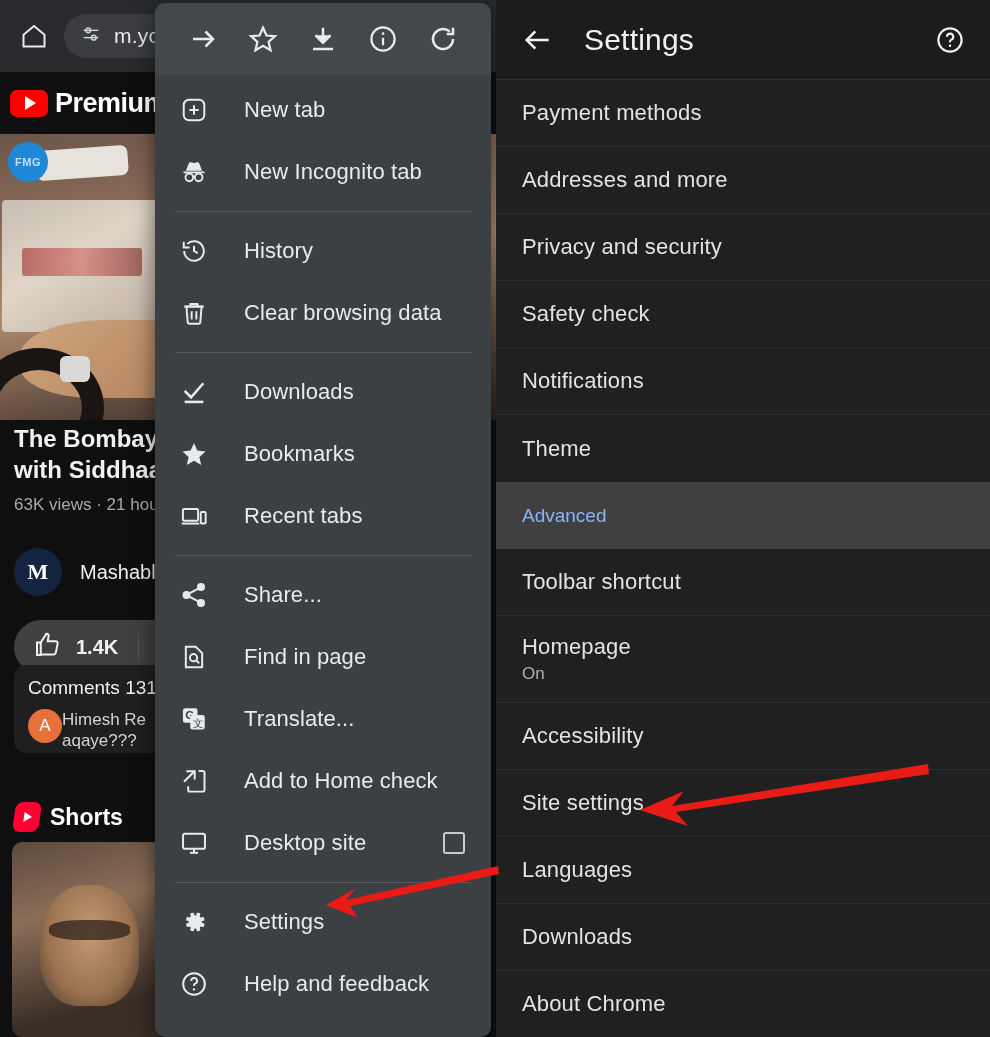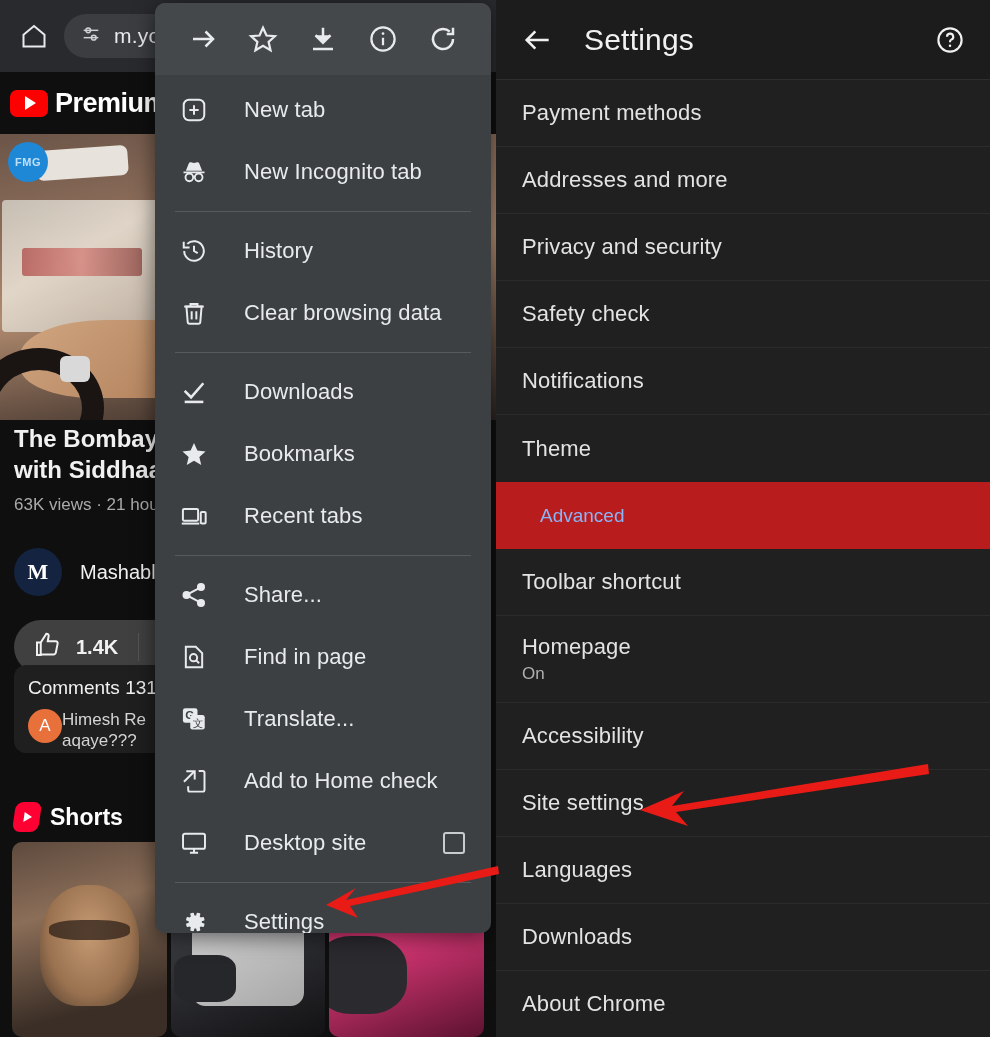--- a/index.html
+++ b/index.html
@@ -160,21 +160,21 @@
   .sc2::before{content:"";position:absolute;left:14%;top:26%;width:72%;height:58%;
     background:linear-gradient(150deg,#d8d8d8,#a8a8a8);border-radius:24% 24% 12% 12%;}
   .sc2::after{content:"";position:absolute;left:2%;top:58%;width:40%;height:24%;
     background:#26272b;border-radius:30%;}
   .sc3 { background: linear-gradient(160deg,#c2255c,#e03a7a 45%,#5c1230); }
   .sc3::before{content:"";position:absolute;left:-10%;top:48%;width:60%;height:40%;
     background:#2b2b2f;border-radius:40%;}
 
   
   #menu {
-    position: absolute; left: 155px; top: 3px; width: 336px; height: 930px;
+    position: absolute; left: 155px; top: 3px; width: 336px; height: 1034px;
     background: #3c4043; border-radius: 10px;
     box-shadow: 0 4px 22px rgba(0,0,0,.55);
     overflow: hidden;
   }
   .menu-head {
     height: 72px; background: #45484b; display: flex; align-items: center;
     justify-content: space-around; padding: 0 18px;
   }
   .menu-head-btn {
     width: 46px; height: 46px; display:flex; align-items:center; justify-content:center;
@@ -205,21 +205,21 @@
   .set-title { color:#f1f1f1; font-size: 30px; margin-left: 24px; letter-spacing:.2px;}
   .set-help { margin-left:auto; width: 40px; height:40px; display:flex;align-items:center;justify-content:center;}
   .set-row {
     height: 67px; display:flex; flex-direction: column; justify-content:center;
     padding: 0 26px; border-bottom: 1px solid #2b2b2b; background:#202020;
   }
   .set-row .lbl { color:#e3e3e3; font-size: 22px; letter-spacing:.15px;}
   .set-row .sub { color:#b0b0b0; font-size: 17px; margin-top: 4px; }
   .set-row.tall { height: 87px; }
   .set-section {
-    height: 67px; display:flex; align-items:center; padding: 0 44px; background:#b91c1c;
+    height: 67px; display:flex; align-items:center; padding: 0 26px; background:#404040;
   }
   .set-section .lbl { color:#8ab4f8; font-size: 19px; }
 
   
   .arrow { position:absolute; pointer-events:none; }
 </style>
 </head>
 <body>
 
 <div id="root">

